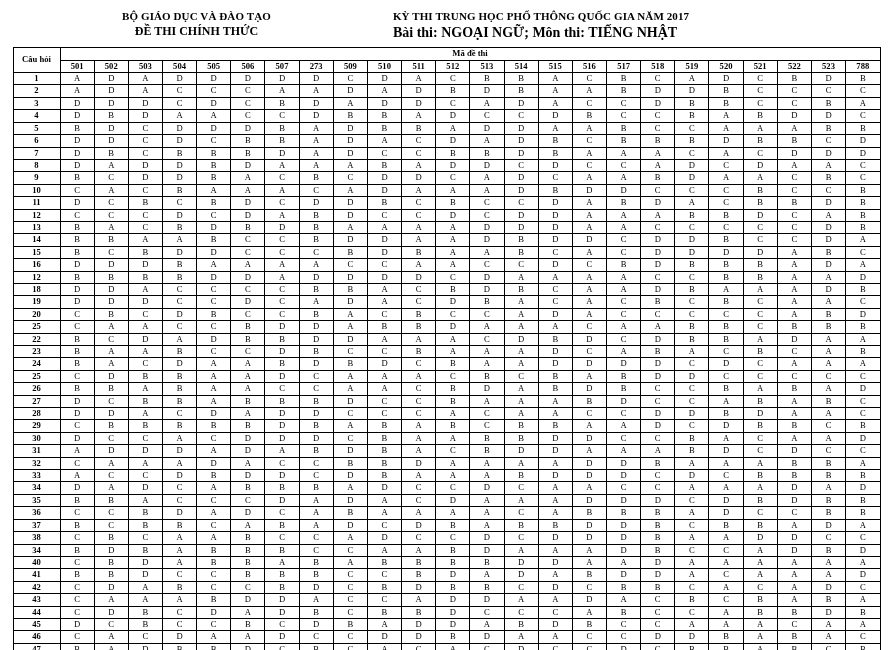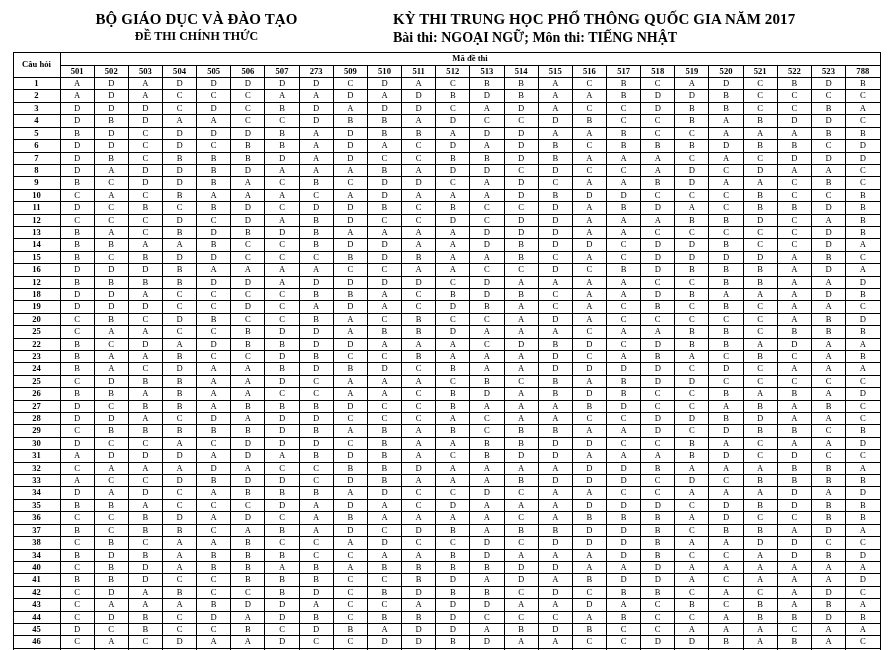--- a/index.html
+++ b/index.html
@@ -33,21 +33,21 @@
     width: 44%;
     text-align: center;
     line-height: 1.25;
   }
   .header-right {
     width: 56%;
     text-align: left;
     line-height: 1.25;
   }
   .h-line1 {
-    font-size: 15px;
+    font-size: 11px;
     font-weight: bold;
     letter-spacing: 0.1px;
   }
   .h-line2 {
     font-size: 12px;
     font-weight: bold;
   }
   .h-line2.subject {
     font-size: 14px;
   }

